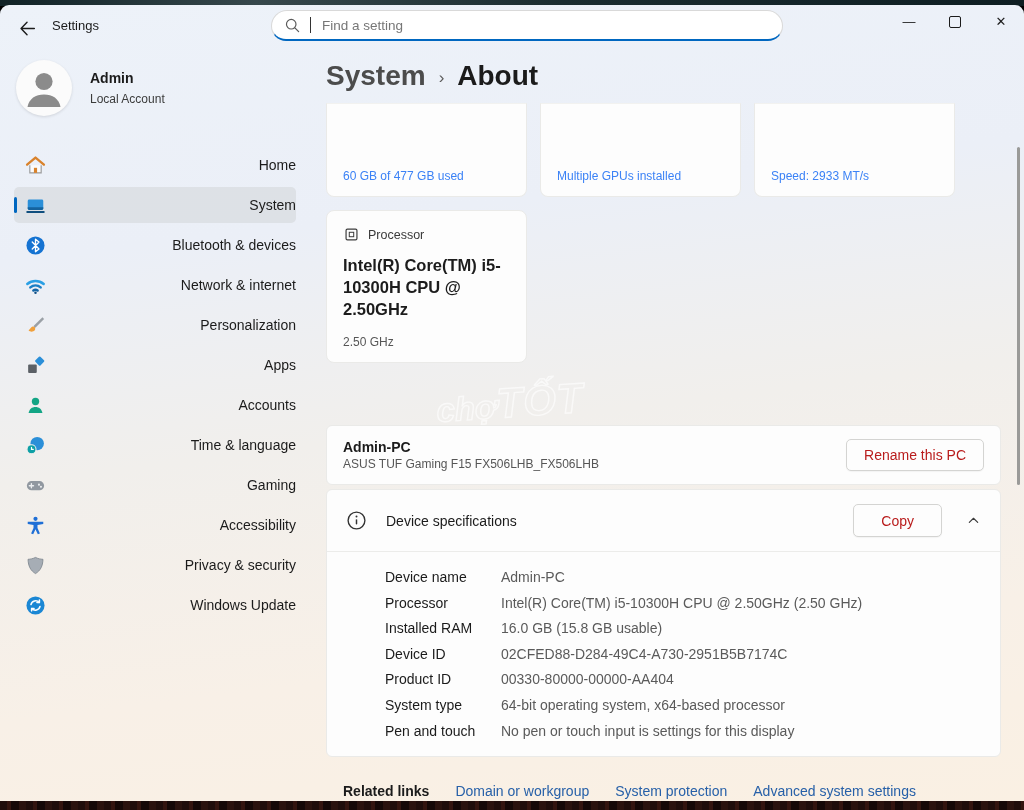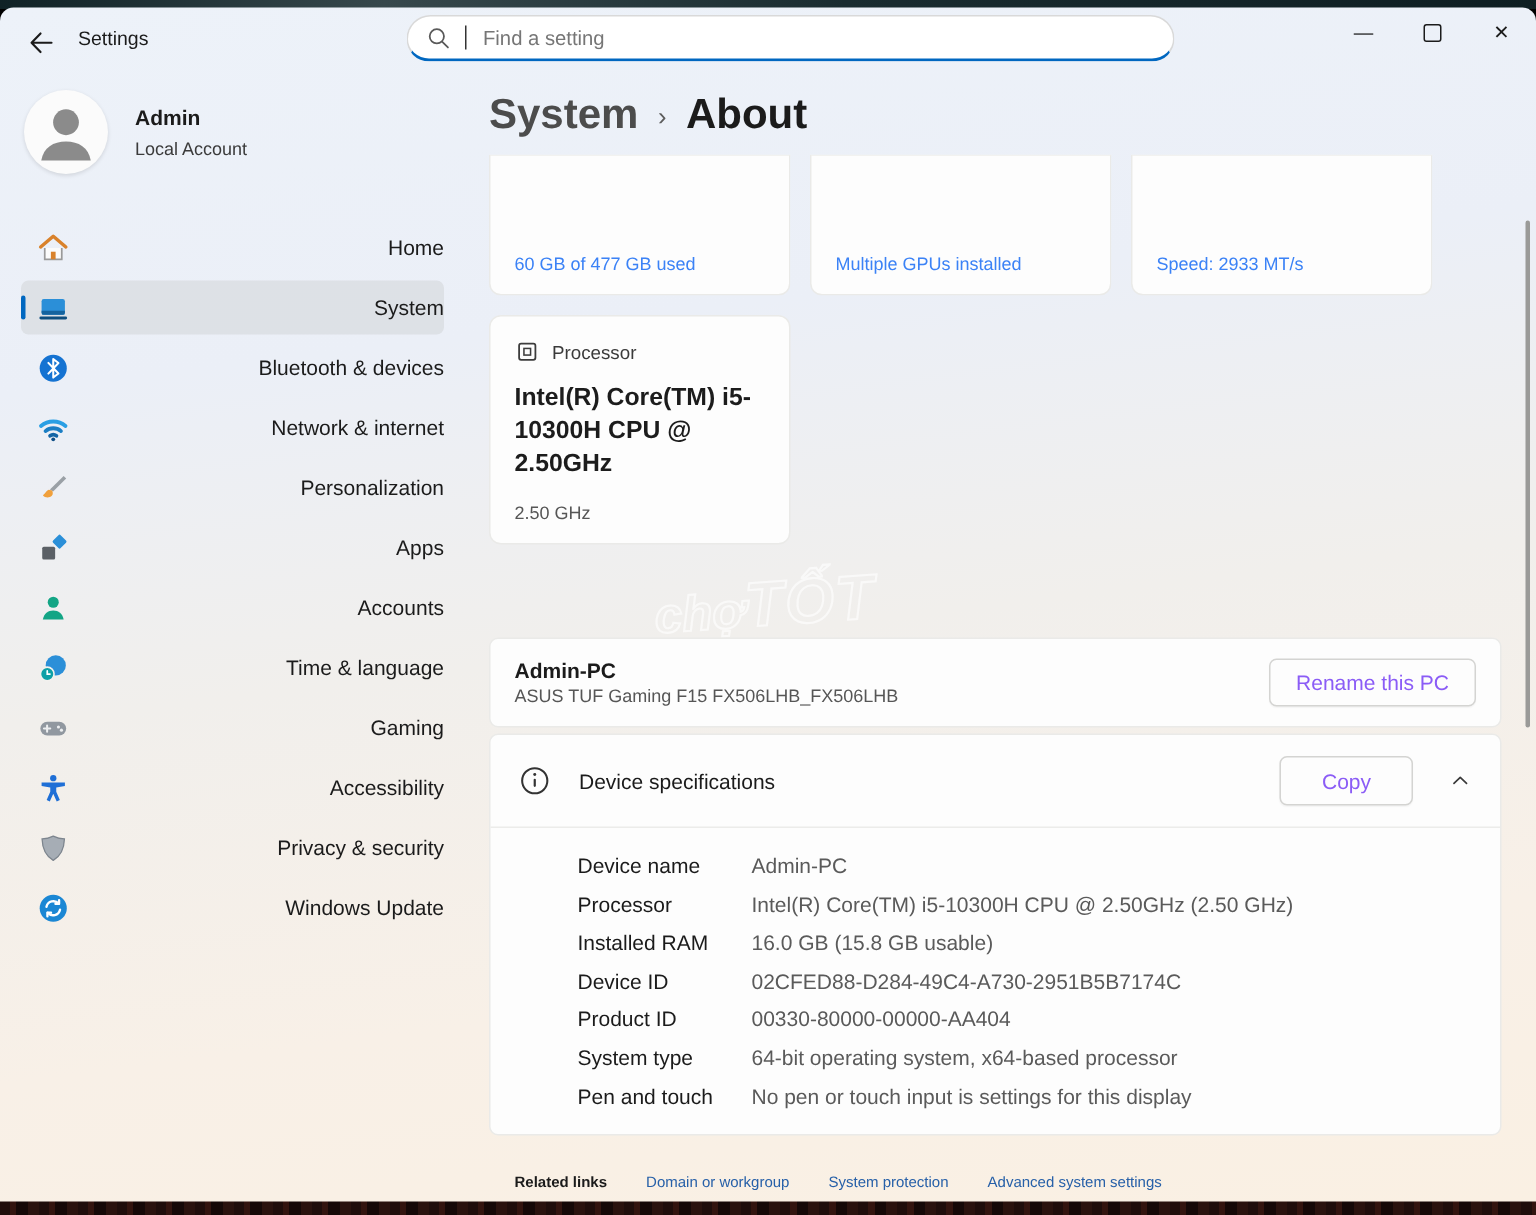--- a/index.html
+++ b/index.html
@@ -57,34 +57,34 @@
   .watermark{position:absolute;left:436px;top:374px;transform:rotate(-4deg);opacity:.75;
     font-style:italic;font-weight:bold;color:transparent;-webkit-text-stroke:1.4px rgba(255,255,255,.85);
     white-space:nowrap;pointer-events:none;}
   .wm-lo{font-size:33px;}
   .wm-hi{font-size:42px;letter-spacing:1px;}
   .device-card{position:absolute;left:326px;top:420px;width:675px;height:60px;background:#fdfdfd;
     border:1px solid #eaeae8;border-radius:6px;box-sizing:border-box;display:flex;align-items:center;
     justify-content:space-between;padding:0 16px;}
   .device-name{font-size:14px;font-weight:600;}
   .device-model{font-size:12px;color:#565656;margin-top:2px;}
-  .btn{background:#fdfdfd;border:1px solid #d4d4d2;border-radius:5px;font-size:14px;color:#8b5cf6;
+  .btn{background:#fdfdfd;border:1px solid #d4d4d2;border-radius:5px;font-size:14px;color:#b91c1c;
     font-family:inherit;cursor:pointer;box-shadow:0 1px 1px rgba(0,0,0,.04);}
   .rename-btn{height:32px;padding:0 17px;}
   .specs-card{position:absolute;left:326px;top:484px;width:675px;height:268px;background:#fdfdfd;
     border:1px solid #eaeae8;border-radius:6px;box-sizing:border-box;}
   .specs-header{height:62px;display:flex;align-items:center;padding:0 12px 0 19px;border-bottom:1px solid #ececea;box-sizing:border-box;}
   .specs-title{font-size:14px;margin-left:19px;flex:1;}
   .copy-btn{height:33px;padding:0 27px;margin-right:16px;}
   .chev-btn{width:30px;height:30px;display:flex;align-items:center;justify-content:center;border-radius:4px;cursor:pointer;}
   .specs-rows{padding:13px 0 0 58px;}
   .spec-row{display:flex;line-height:25.6px;font-size:14px;}
   .spec-label{width:116px;color:#1b1b1b;flex:0 0 116px;}
   .spec-value{color:#5a5a5a;}
-  .related{position:absolute;left:343px;top:778px;display:flex;align-items:center;gap:26px;font-size:10px;}
+  .related{position:absolute;left:343px;top:778px;display:flex;align-items:center;gap:26px;font-size:14px;}
   .related-title{font-weight:bold;}
   .related a{color:#2760a8;text-decoration:none;cursor:pointer;}
   .scrollbar-thumb{position:absolute;left:1017px;top:142px;width:3px;height:338px;background:#9a9a98;border-radius:2px;cursor:pointer;}
 </style>
 </head>
 <body>
 
 <div id="screen">
   <div class="desktop-top"></div>
   <div class="desktop-bottom"></div>

